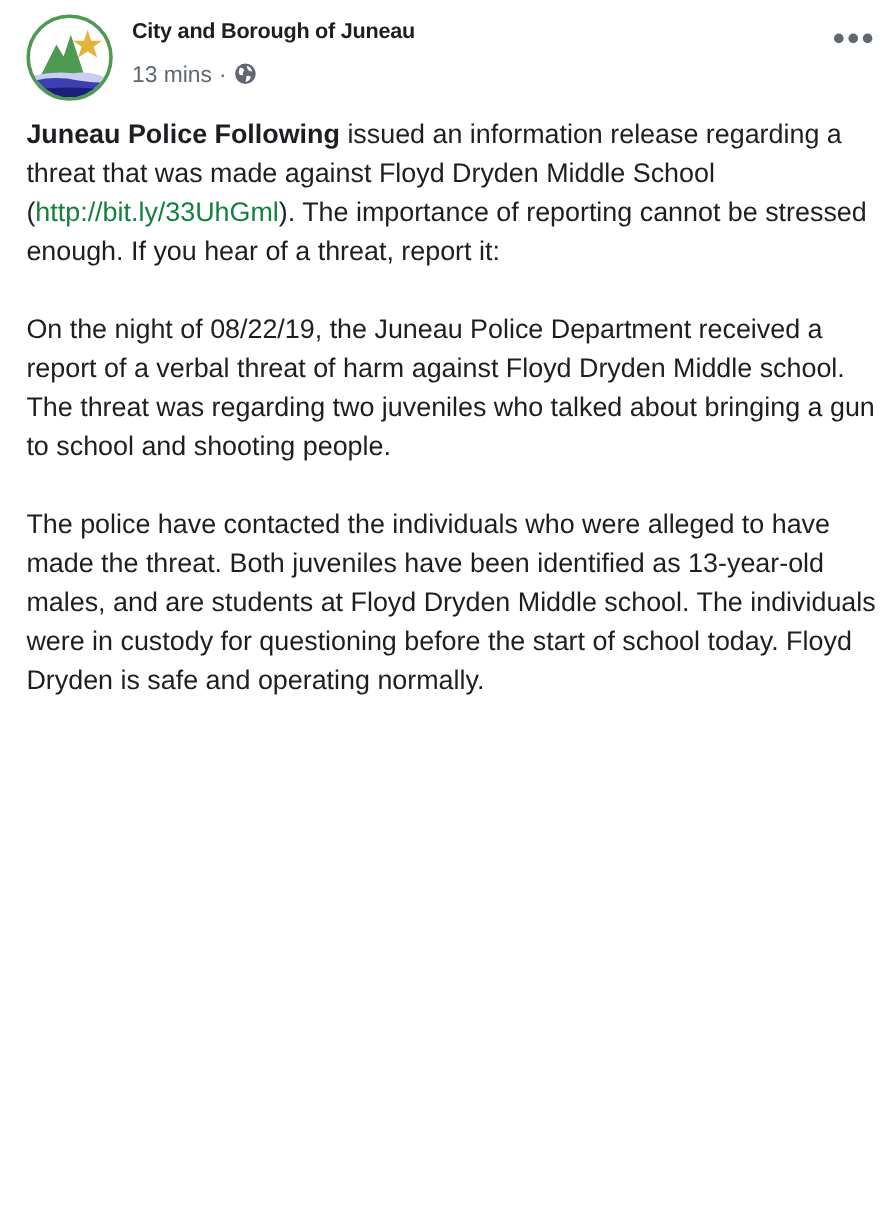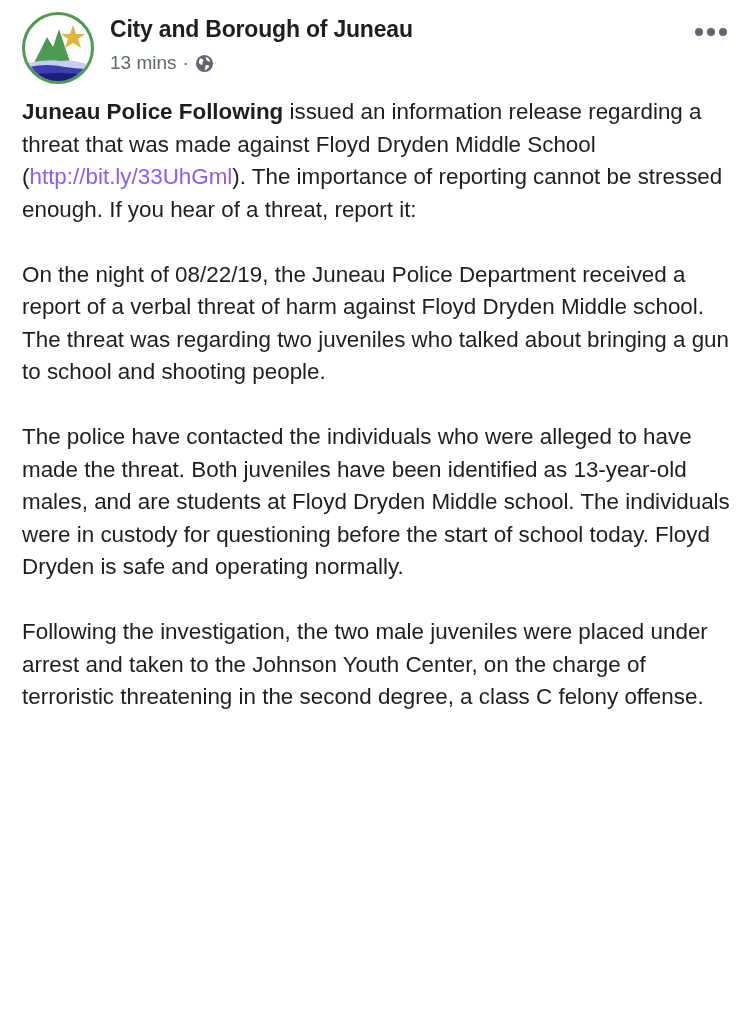--- a/index.html
+++ b/index.html
@@ -1,28 +1,28 @@
 <!DOCTYPE html>
 <html><head>
 <meta charset="utf-8">
 <style>
   html, body { margin:0; padding:0; background:#ffffff; }
   body { width:747px; height:1024px; overflow:hidden; position:relative; font-family:"Liberation Sans", sans-serif; color:#1c1e21; }
   .header { position:absolute; left:0; top:0; width:747px; height:90px; }
   .avatar { position:absolute; left:22px; top:12px; width:72px; height:72px; border-radius:50%; border:3px solid #4e9a52; box-sizing:border-box; overflow:hidden; background:#fff; }
   .avatar svg { position:absolute; left:0; top:0; }
-  .page-name { position:absolute; left:110px; top:16px; font-size:23px; font-weight:bold; color:#1c1e21; letter-spacing:-0.2px; }
-  .meta { position:absolute; left:110px; top:52px; font-size:19px; color:#606770; display:flex; align-items:center; gap:6px; }
+  .page-name { position:absolute; left:110px; top:16px; font-size:18px; font-weight:bold; color:#1c1e21; letter-spacing:-0.2px; }
+  .meta { position:absolute; left:110px; top:52px; font-size:19px; color:#606770; display:flex; align-items:flex-start; gap:6px; }
   .globe { width:19px; height:19px; display:inline-block; }
   .more { position:absolute; left:695px; top:28px; display:flex; gap:4px; cursor:pointer; }
   .more span { width:8px; height:8px; border-radius:50%; background:#606770; display:block; }
   .body-text { position:absolute; left:22px; top:96px; width:710px; font-size:22.4px; line-height:32.5px; color:#1c1e21; }
   .body-text p { margin:0 0 32.5px 0; }
   .bold { font-weight:bold; }
-  .link { color:#8b5cf6; text-decoration:none; }
+  .link { color:#15803d; text-decoration:none; }
 </style>
 </head>
 <body>
 
 <div class="header">
   <div class="avatar">
     <svg width="66" height="66" viewBox="0 0 66 66">
       <polygon points="8,50 22,22 28,32 34,14 46,50" fill="#4e9a52"></polygon>
       <polygon points="48,10 51,19 60,19 53,24 56,33 48,28 40,33 43,24 36,19 45,19" fill="#e3b43c"></polygon>
       <path d="M4,48 Q20,44 36,46 Q50,44 64,50 L64,66 L4,66 Z" fill="#c9cdf0"></path>
@@ -43,14 +43,13 @@
     <span></span>
     <span></span>
     <span></span>
   </div>
 </div>
 
 <div class="body-text">
   <p><span class="bold">Juneau Police Following</span><span> issued an information release regarding a threat that was made against Floyd Dryden Middle School (</span><a class="link">http://bit.ly/33UhGml</a><span>). The importance of reporting cannot be stressed enough. If you hear of a threat, report it:</span></p>
   <p>On the night of 08/22/19, the Juneau Police Department received a report of a verbal threat of harm against Floyd Dryden Middle school. The threat was regarding two juveniles who talked about bringing a gun to school and shooting people.</p>
   <p>The police have contacted the individuals who were alleged to have made the threat. Both juveniles have been identified as 13-year-old males, and are students at Floyd Dryden Middle school. The individuals were in custody for questioning before the start of school today. Floyd Dryden is safe and operating normally.</p>
-  <p>Following the investigation, the two male juveniles were placed under arrest and taken to the Johnson Youth Center, on the charge of terroristic threatening in the second degree, a class C felony offense.</p>
 </div>
 
 </body></html>

